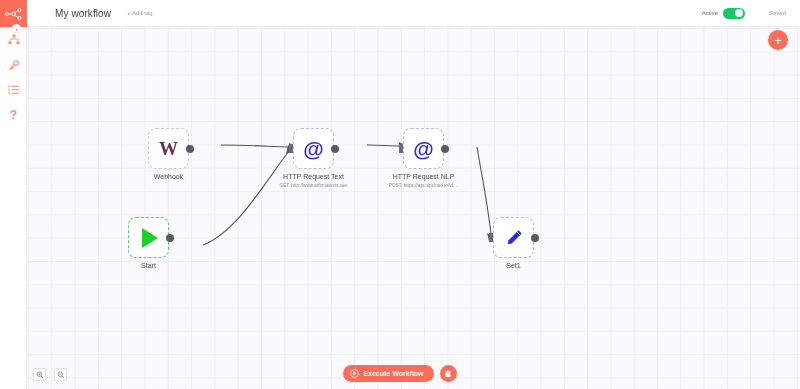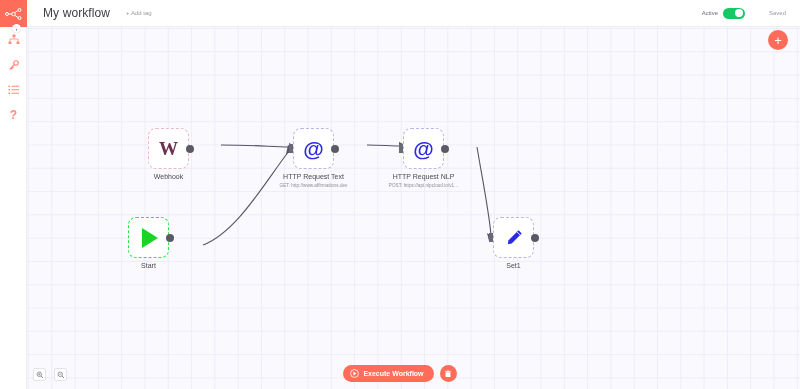--- a/index.html
+++ b/index.html
@@ -44,22 +44,22 @@
   
   #header {
     position: absolute; left: 27px; top: 0;
     width: 773px; height: 27px;
     background: #fff;
     border-bottom: 1px solid #ecebf0;
     display: flex; align-items: center;
     z-index: 30;
   }
   #wf-title {
-    margin-left: 16px;
-    font-size: 12px; color: #3d3d45; font-weight: 400;
+    margin-left: 28px;
+    font-size: 10px; color: #3d3d45; font-weight: 400;
     letter-spacing: .1px;
   }
   #add-tag {
     margin-left: 16px;
     font-size: 6px; color: #9a99a4;
     cursor: pointer;
   }
   #header-right {
     margin-left: auto; display: flex; align-items: center;
     margin-right: 14px; gap: 0;

